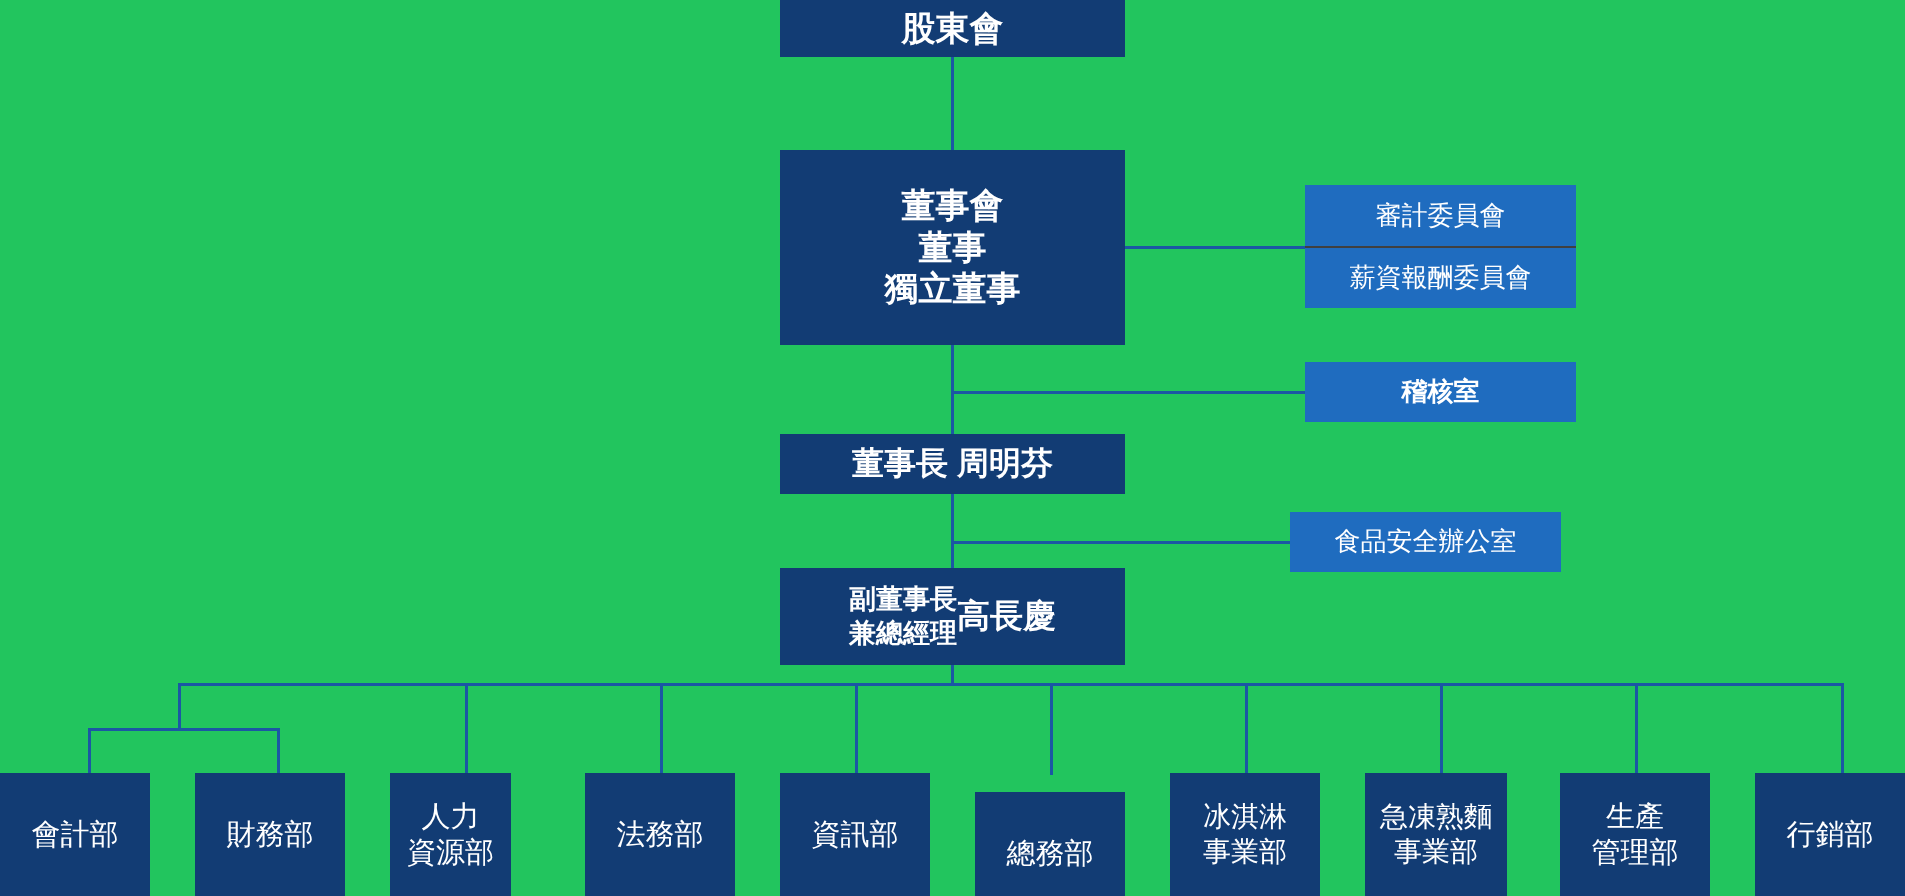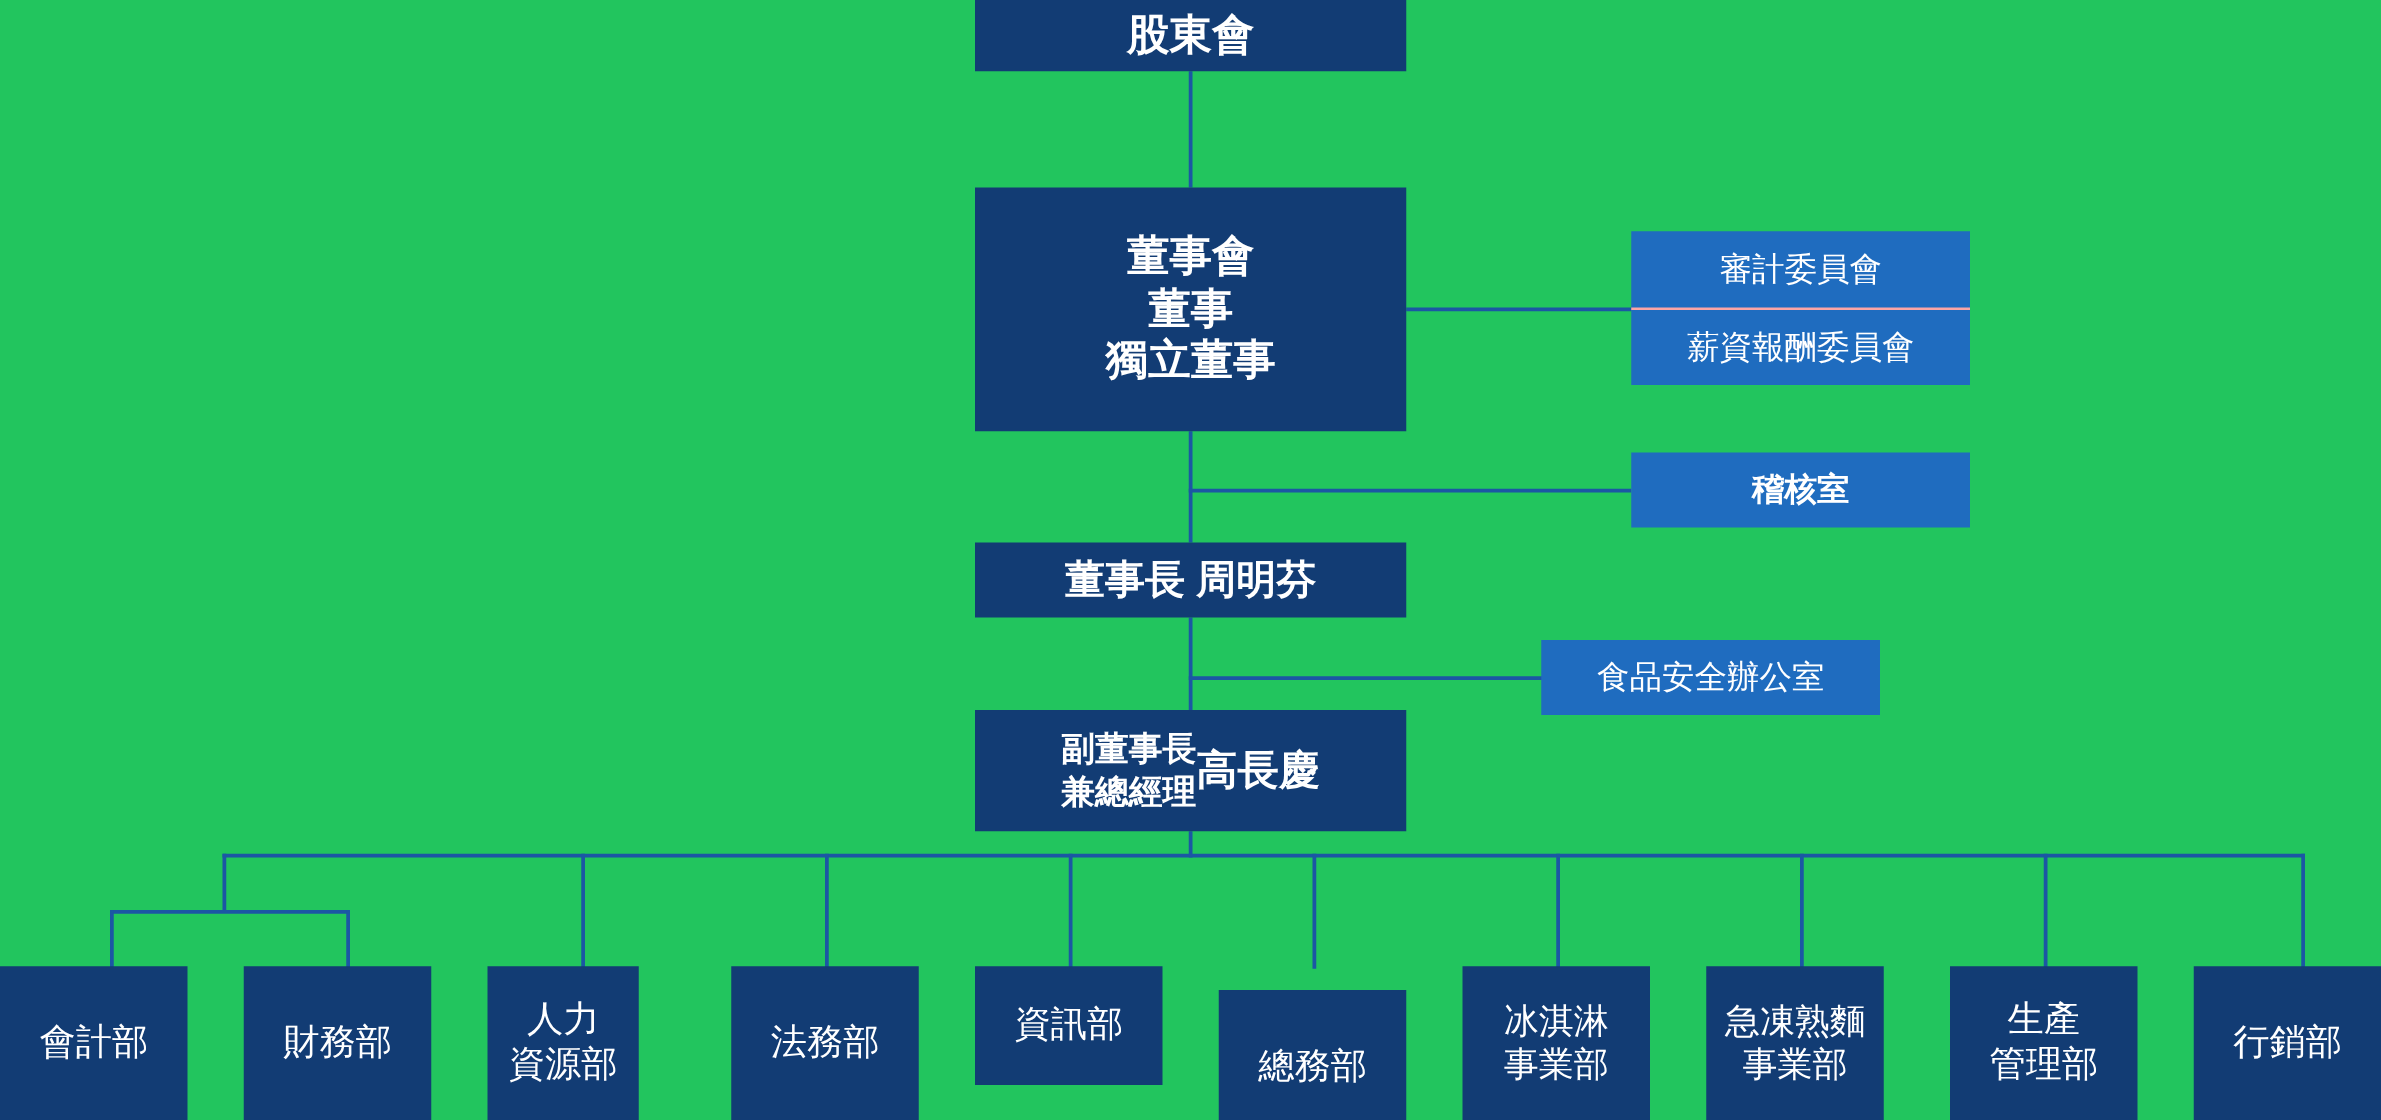--- a/index.html
+++ b/index.html
@@ -79,21 +79,21 @@
   .committee-cell {
     flex: 1;
     display: flex;
     align-items: center;
     justify-content: center;
     color: #ffffff;
     font-size: 26px;
     text-align: center;
   }
   .committee-cell + .committee-cell {
-    border-top: 2px solid #fca5a5;
+    border-top: 2px solid #404040;
   }
 
   
   .conn {
     position: absolute;
     background: #1B57A4;
     z-index: 1;
   }
   .conn.v { width: 3px; }
   .conn.h { height: 3px; }
@@ -153,21 +153,21 @@
   </div>
 
   <div class="node light fs-26" style="left:1305px; top:362px; width:271px; height:60px;font-weight:bold;">
     <span>稽核室</span>
   </div>
 
   <div class="node dark bold fs-32" style="left:780px; top:434px; width:345px; height:60px;">
     <span>董事長 周明芬</span>
   </div>
 
-  <div class="node light fs-26" style="left:1233px; top:512px; width:271px; height:60px;">
+  <div class="node light fs-26" style="left:1290px; top:512px; width:271px; height:60px;">
     <span>食品安全辦公室</span>
   </div>
 
   <div class="node dark" style="left:780px; top:568px; width:345px; height:97px;">
     <div class="exec-inner">
       <span class="exec-title">副董事長
 兼總經理</span>
       <span class="exec-name">高長慶</span>
     </div>
   </div>
@@ -178,21 +178,21 @@
   <div class="node dark fs-29" style="left:195px; top:773px; width:150px; height:123px; white-space:pre-line;">
     <span>財務部</span>
   </div>
   <div class="node dark fs-29" style="left:390px; top:773px; width:121px; height:123px; white-space:pre-line;">
     <span>人力
 資源部</span>
   </div>
   <div class="node dark fs-29" style="left:585px; top:773px; width:150px; height:123px; white-space:pre-line;">
     <span>法務部</span>
   </div>
-  <div class="node dark fs-29" style="left:780px; top:773px; width:150px; height:95px; white-space:pre-line;">
+  <div class="node dark fs-29" style="left:780px; top:773px; width:150px; height:123px; white-space:pre-line;">
     <span>資訊部</span>
   </div>
   <div class="node dark fs-29" style="left:975px; top:773px; width:150px; height:123px; white-space:pre-line;margin-top:19px;">
     <span>總務部</span>
   </div>
   <div class="node dark fs-28" style="left:1170px; top:773px; width:150px; height:123px; white-space:pre-line;">
     <span>冰淇淋
 事業部</span>
   </div>
   <div class="node dark fs-28" style="left:1365px; top:773px; width:142px; height:123px; white-space:pre-line;">

